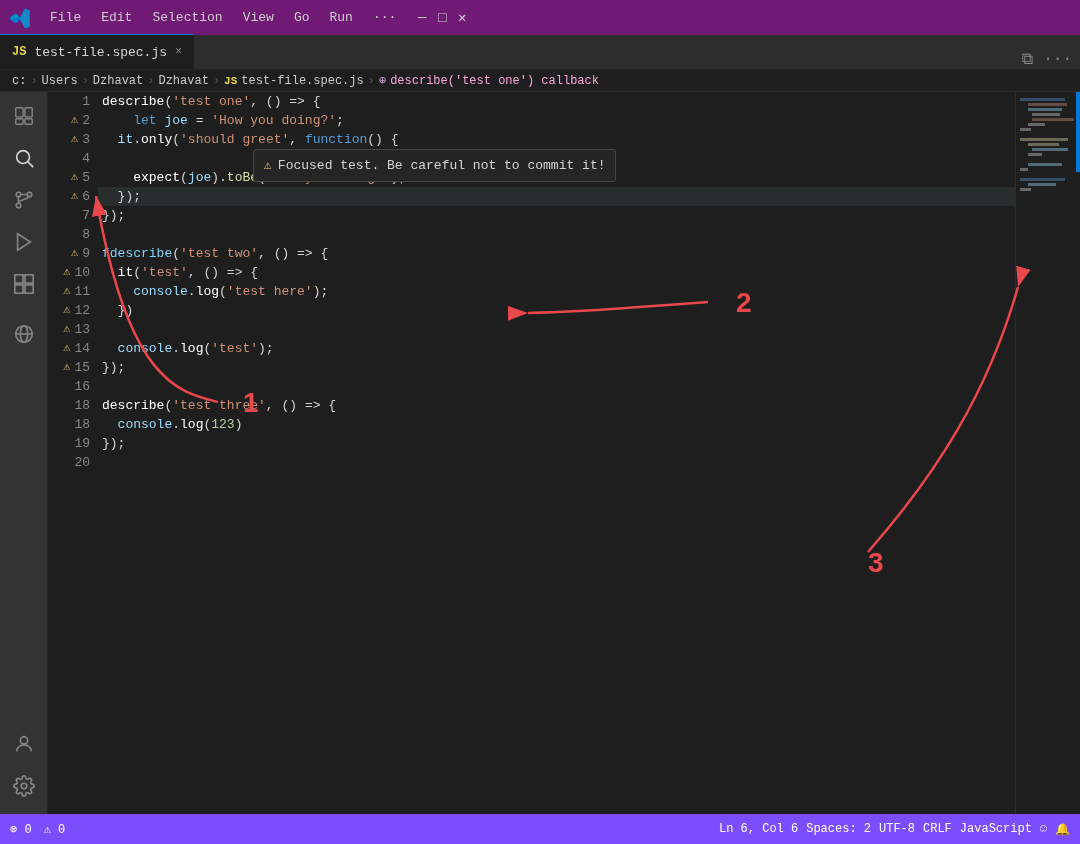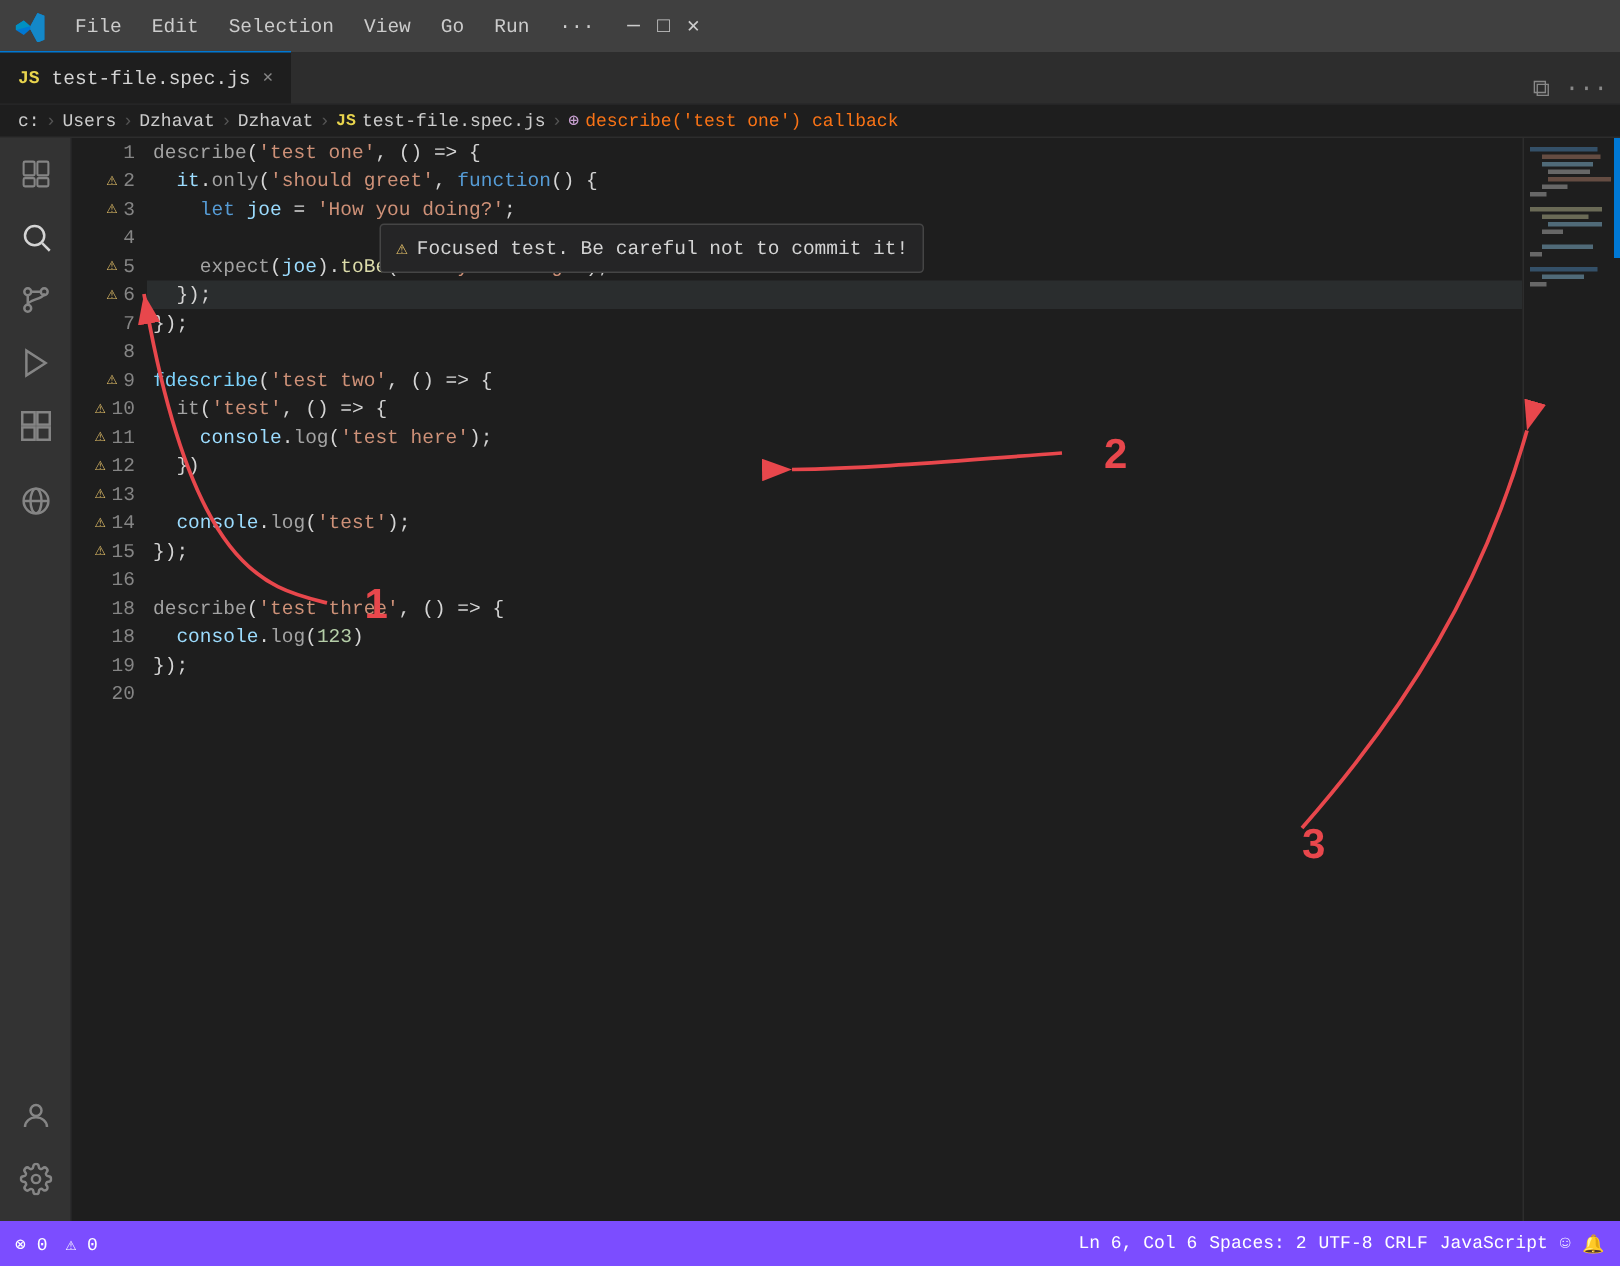--- a/index.html
+++ b/index.html
@@ -8,21 +8,21 @@
       height: 844px;
       background: #1e1e1e;
       font-family: 'Consolas', 'Courier New', monospace;
       overflow: hidden;
       color: #d4d4d4;
     }
 
     
     #title-bar {
       height: 35px;
-      background: #404040;
+      background: #701a75;
       display: flex;
       align-items: center;
       padding: 0 10px;
       gap: 12px;
       font-family: Liberation Mono, monospace;
     }
     #vscode-logo {
       width: 20px;
       height: 20px;
       flex-shrink: 0;
@@ -98,21 +98,21 @@
       align-items: center;
       padding: 0 12px;
       font-size: 12px;
       color: #888;
       gap: 4px;
       border-bottom: 1px solid #2d2d2d;
     }
     .breadcrumb-sep { color: #555; }
     .breadcrumb-item { color: #ccc; }
     .breadcrumb-js { color: #e8d44d; font-weight: bold; font-size: 11px; }
-    .breadcrumb-func { color: #f97316; }
+    .breadcrumb-func { color: #f9a8d4; }
 
     
     #main {
       display: flex;
       height: calc(844px - 35px - 35px - 22px - 30px);
     }
 
     
     #activity-bar {
       width: 48px;
@@ -193,21 +193,21 @@
       height: 19px;
       white-space: pre;
       padding-left: 4px;
     }
     .code-line.active-line {
       background: #2a2d2e;
     }
 
     
     .kw { color: #569cd6; } 
-    .fn { color: #a3a3a3; } 
+    .fn { color: #ffffff; } 
     .str { color: #ce9178; }
     .num { color: #b5cea8; } 
     .param { color: #9cdcfe; } 
     .method { color: #dcdcaa; }
     .paren { color: #d4d4d4; }
     .arrow { color: #d4d4d4; }
     .plain { color: #d4d4d4; }
 
     
     #hover-popup {
@@ -465,23 +465,23 @@
         </div>
       <div class="line-num-row">
           <span>20</span>
         </div>
     </div>
 
     <div id="code-content">
 
       <div class="code-line"><span class="fn">describe</span><span class="paren">(</span><span class="str">'test one'</span><span class="paren">, </span><span class="paren">() </span><span class="arrow">=&gt; </span><span class="paren">{</span></div>
 
+      <div class="code-line">    <span class="kw">let </span><span class="param">joe</span><span class="plain"> = </span><span class="str">'How you doing?'</span><span class="plain">;</span></div>
+
       <div class="code-line">  <span class="param">it</span><span class="plain">.</span><span class="fn">only</span><span class="paren">(</span><span class="str">'should greet'</span><span class="paren">, </span><span class="kw">function</span><span class="paren">() {</span></div>
-
-      <div class="code-line">    <span class="kw">let </span><span class="param">joe</span><span class="plain"> = </span><span class="str">'How you doing?'</span><span class="plain">;</span></div>
 
       <div class="code-line"></div>
 
       <div class="code-line">    <span class="fn">expect</span><span class="paren">(</span><span class="param">joe</span><span class="paren">).</span><span class="method">toBe</span><span class="paren">(</span><span class="str">'How you doing?'</span><span class="paren">);</span></div>
 
       <div class="code-line active-line">  <span class="paren">});</span></div>
 
       <div class="code-line"><span class="paren">});</span></div>
 
       <div class="code-line"></div>

